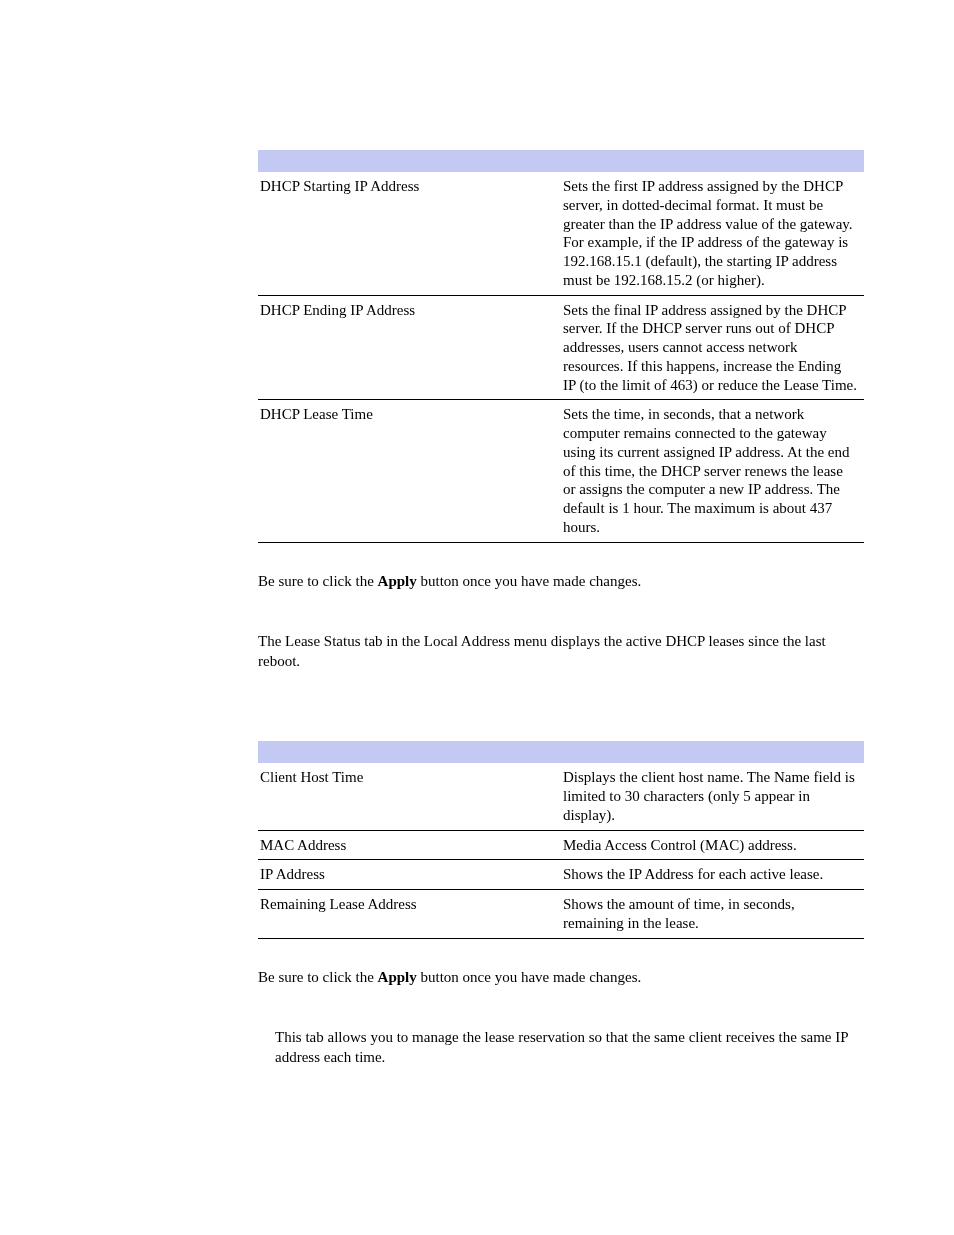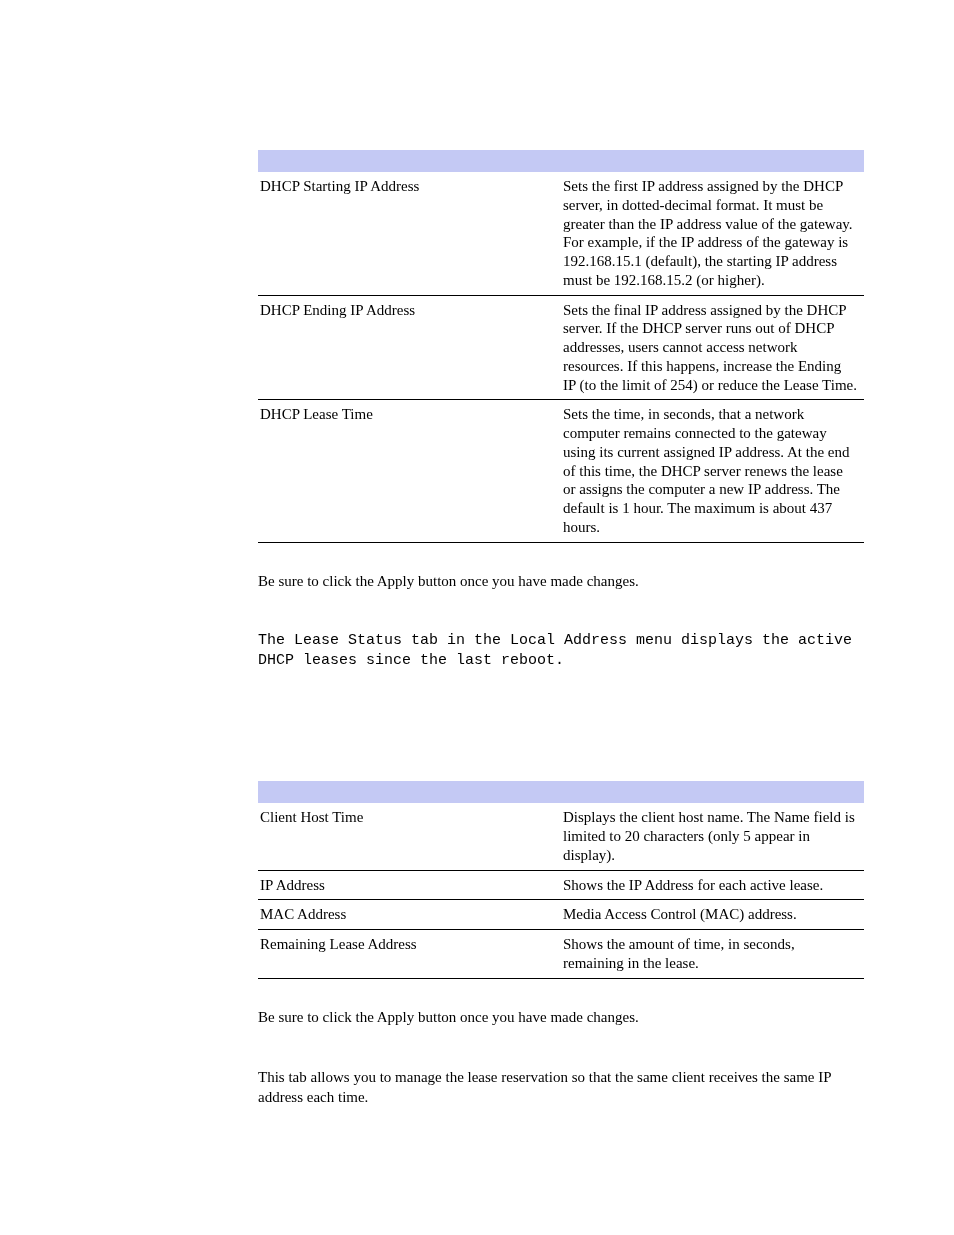--- a/index.html
+++ b/index.html
@@ -37,21 +37,21 @@
     width: 50%;
   }
   .tbl tbody td.desc {
     width: 50%;
   }
   .para {
     margin: 0 0 28px 0;
     line-height: 1.35;
   }
   .bold {
-    font-weight: normal;
+    font-weight: bold;
   }
 </style>
 </head>
 <body>
 
 <div class="page">
 
   <table class="tbl">
     <thead>
       <tr>
@@ -59,61 +59,61 @@
         <td class="desc"></td>
       </tr>
     </thead>
     <tbody>
       <tr>
         <td class="opt">DHCP Starting IP Address</td>
         <td class="desc">Sets the first IP address assigned by the DHCP server, in dotted-decimal format. It must be greater than the IP address value of the gateway. For example, if the IP address of the gateway is 192.168.15.1 (default), the starting IP address must be 192.168.15.2 (or higher).</td>
       </tr>
       <tr>
         <td class="opt">DHCP Ending IP Address</td>
-        <td class="desc">Sets the final IP address assigned by the DHCP server. If the DHCP server runs out of DHCP addresses, users cannot access network resources. If this happens, increase the Ending IP (to the limit of 254) or reduce the Lease Time.</td>
+        <td class="desc">Sets the final IP address assigned by the DHCP server. If the DHCP server runs out of DHCP addresses, users cannot access network resources. If this happens, increase the Ending IP (to the limit of 463) or reduce the Lease Time.</td>
       </tr>
       <tr>
         <td class="opt">DHCP Lease Time</td>
         <td class="desc">Sets the time, in seconds, that a network computer remains connected to the gateway using its current assigned IP address. At the end of this time, the DHCP server renews the lease or assigns the computer a new IP address. The default is 1 hour. The maximum is about 437 hours.</td>
       </tr>
     </tbody>
   </table>
 
   <p class="para">
     <span>Be sure to click the </span><span class="bold">Apply</span><span> button once you have made changes.</span>
   </p>
 
-  <p class="para" style="margin-top:40px; margin-bottom:110px;font-family:Liberation Mono, monospace;">The Lease Status tab in the Local Address menu displays the active DHCP leases since the last reboot.</p>
+  <p class="para" style="margin-top:40px; margin-bottom:70px;">The Lease Status tab in the Local Address menu displays the active DHCP leases since the last reboot.</p>
 
   <table class="tbl">
     <thead>
       <tr>
         <td class="opt"></td>
         <td class="desc"></td>
       </tr>
     </thead>
     <tbody>
       <tr>
         <td class="opt">Client Host Time</td>
-        <td class="desc">Displays the client host name. The Name field is limited to 20 characters (only 5 appear in display).</td>
+        <td class="desc">Displays the client host name. The Name field is limited to 30 characters (only 5 appear in display).</td>
+      </tr>
+      <tr>
+        <td class="opt">MAC Address</td>
+        <td class="desc">Media Access Control (MAC) address.</td>
       </tr>
       <tr>
         <td class="opt">IP Address</td>
         <td class="desc">Shows the IP Address for each active lease.</td>
-      </tr>
-      <tr>
-        <td class="opt">MAC Address</td>
-        <td class="desc">Media Access Control (MAC) address.</td>
       </tr>
       <tr>
         <td class="opt">Remaining Lease Address</td>
         <td class="desc">Shows the amount of time, in seconds, remaining in the lease.</td>
       </tr>
     </tbody>
   </table>
 
   <p class="para">
     <span>Be sure to click the </span><span class="bold">Apply</span><span> button once you have made changes.</span>
   </p>
 
-  <p class="para" style="margin-top:40px;">This tab allows you to manage the lease reservation so that the same client receives the same IP address each time.</p>
+  <p class="para" style="margin-top:40px;margin-left:17px;">This tab allows you to manage the lease reservation so that the same client receives the same IP address each time.</p>
 
 </div>
 
 </body></html>

